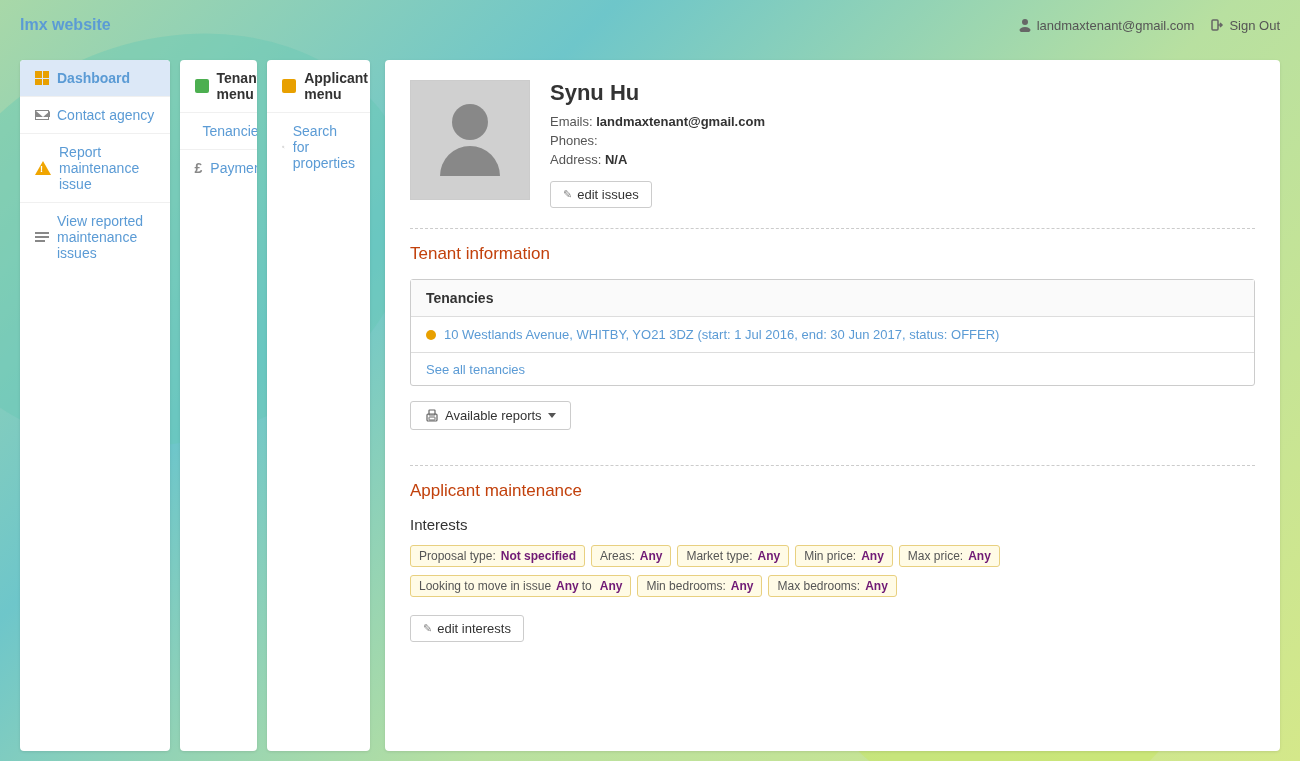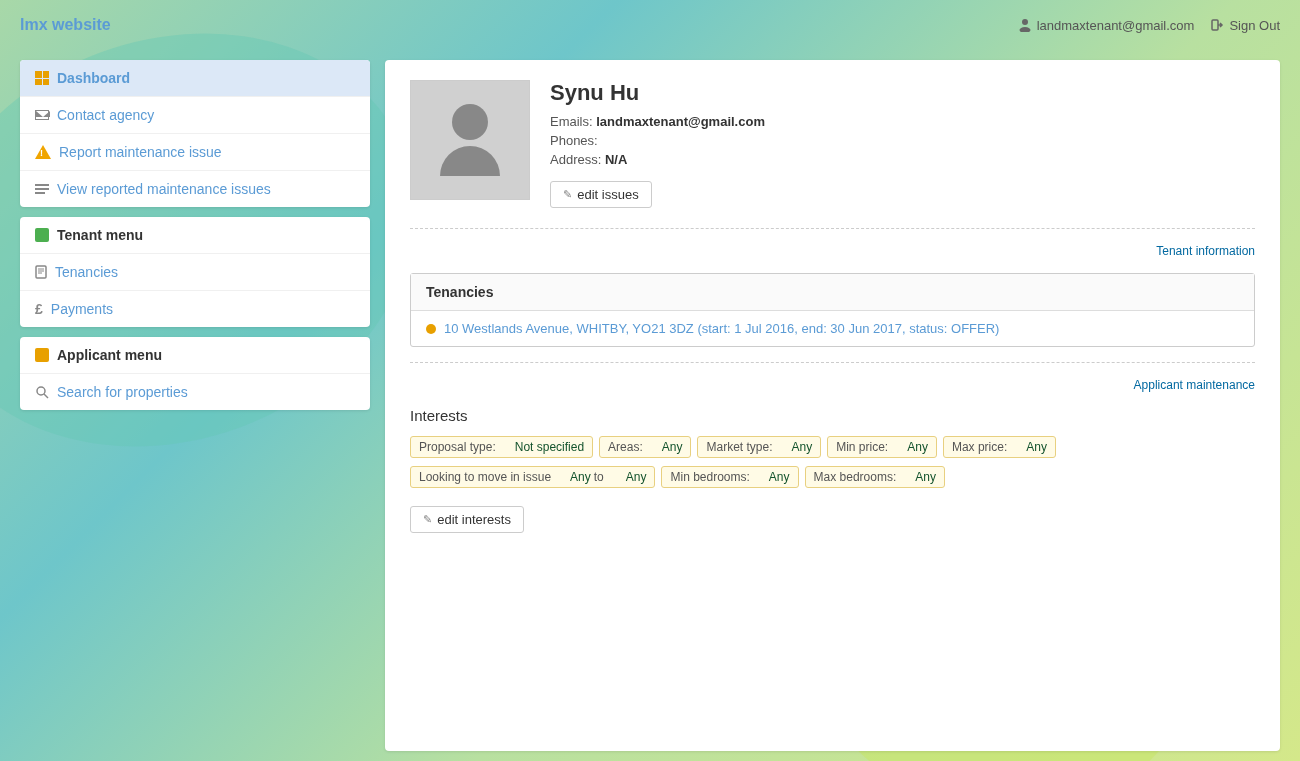--- a/index.html
+++ b/index.html
@@ -86,21 +86,21 @@
       padding: 10px 20px;
       gap: 15px;
       height: calc(761px - 50px);
     }
 
     
     .sidebar {
       width: 350px;
       flex-shrink: 0;
       display: flex;
-      flex-direction: column;
+      flex-direction: row;
       gap: 10px;
     }
 
     .sidebar-section {
       background: #fff;
       border-radius: 4px;
       overflow: hidden;
       box-shadow: 0 1px 3px rgba(0,0,0,0.1);
     }
 
@@ -291,24 +291,24 @@
       color: #333;
     }
 
     .divider {
       border: none;
       border-top: 1px dashed #ccc;
       margin: 15px 0;
     }
 
     .section-title {
-      text-align: right;
-      font-size: 12px;
+      text-align: left;
+      font-size: 17px;
       font-weight: normal;
-      color: #0369a1;
+      color: #c2410c;
       margin-bottom: 15px;
     }
 
     
     .tenancies-box {
       border: 1px solid #ccc;
       border-radius: 3px;
       margin-bottom: 15px;
     }
     .tenancies-header {
@@ -388,22 +388,23 @@
       display: inline-flex;
       align-items: center;
       padding: 3px 8px;
       background: #fffbe6;
       border: 1px solid #e8d080;
       border-radius: 3px;
       font-size: 12px;
       color: #555;
     }
     .tag .tag-val {
-      color: #14532d;
-      margin-left: 19px;
+      color: #701a75;
+      margin-left: 5px;
+      font-weight: bold;
     }
 
     .edit-interests-btn {
       display: inline-flex;
       align-items: center;
       gap: 5px;
       margin-top: 10px;
       padding: 5px 12px;
       border: 1px solid #ccc;
       border-radius: 3px;
@@ -545,22 +546,34 @@
 
     
     <h3 class="section-title">Tenant information</h3>
 
     <div class="tenancies-box">
       <div class="tenancies-header">Tenancies</div>
       <div class="tenancy-row">
         <div class="tenancy-dot"></div>
         <a class="tenancy-link" href="#">10 Westlands Avenue, WHITBY, YO21 3DZ (start: 1 Jul 2016, end: 30 Jun 2017, status: OFFER)</a>
       </div>
-    </div>
-
+      <div class="see-all-row">
+        <a class="see-all-link" href="#">See all tenancies</a>
+      </div>
+    </div>
+
+    <button class="reports-btn">
+      <svg width="14" height="14" viewBox="0 0 14 14">
+        <rect x="2" y="5" width="10" height="7" rx="1" fill="none" stroke="#666" stroke-width="1.2"></rect>
+        <rect x="4" y="1" width="6" height="5" rx="0.5" fill="none" stroke="#666" stroke-width="1.2"></rect>
+        <rect x="4" y="8" width="6" height="3" rx="0.5" fill="none" stroke="#666" stroke-width="1"></rect>
+      </svg>
+      <span>Available reports</span>
+      <span class="caret"></span>
+    </button>
 
     <hr class="divider">
 
     
     <h3 class="section-title">Applicant maintenance</h3>
 
     <div class="interests-title">Interests</div>
 
     <div class="tags-row">
       <span class="tag">

